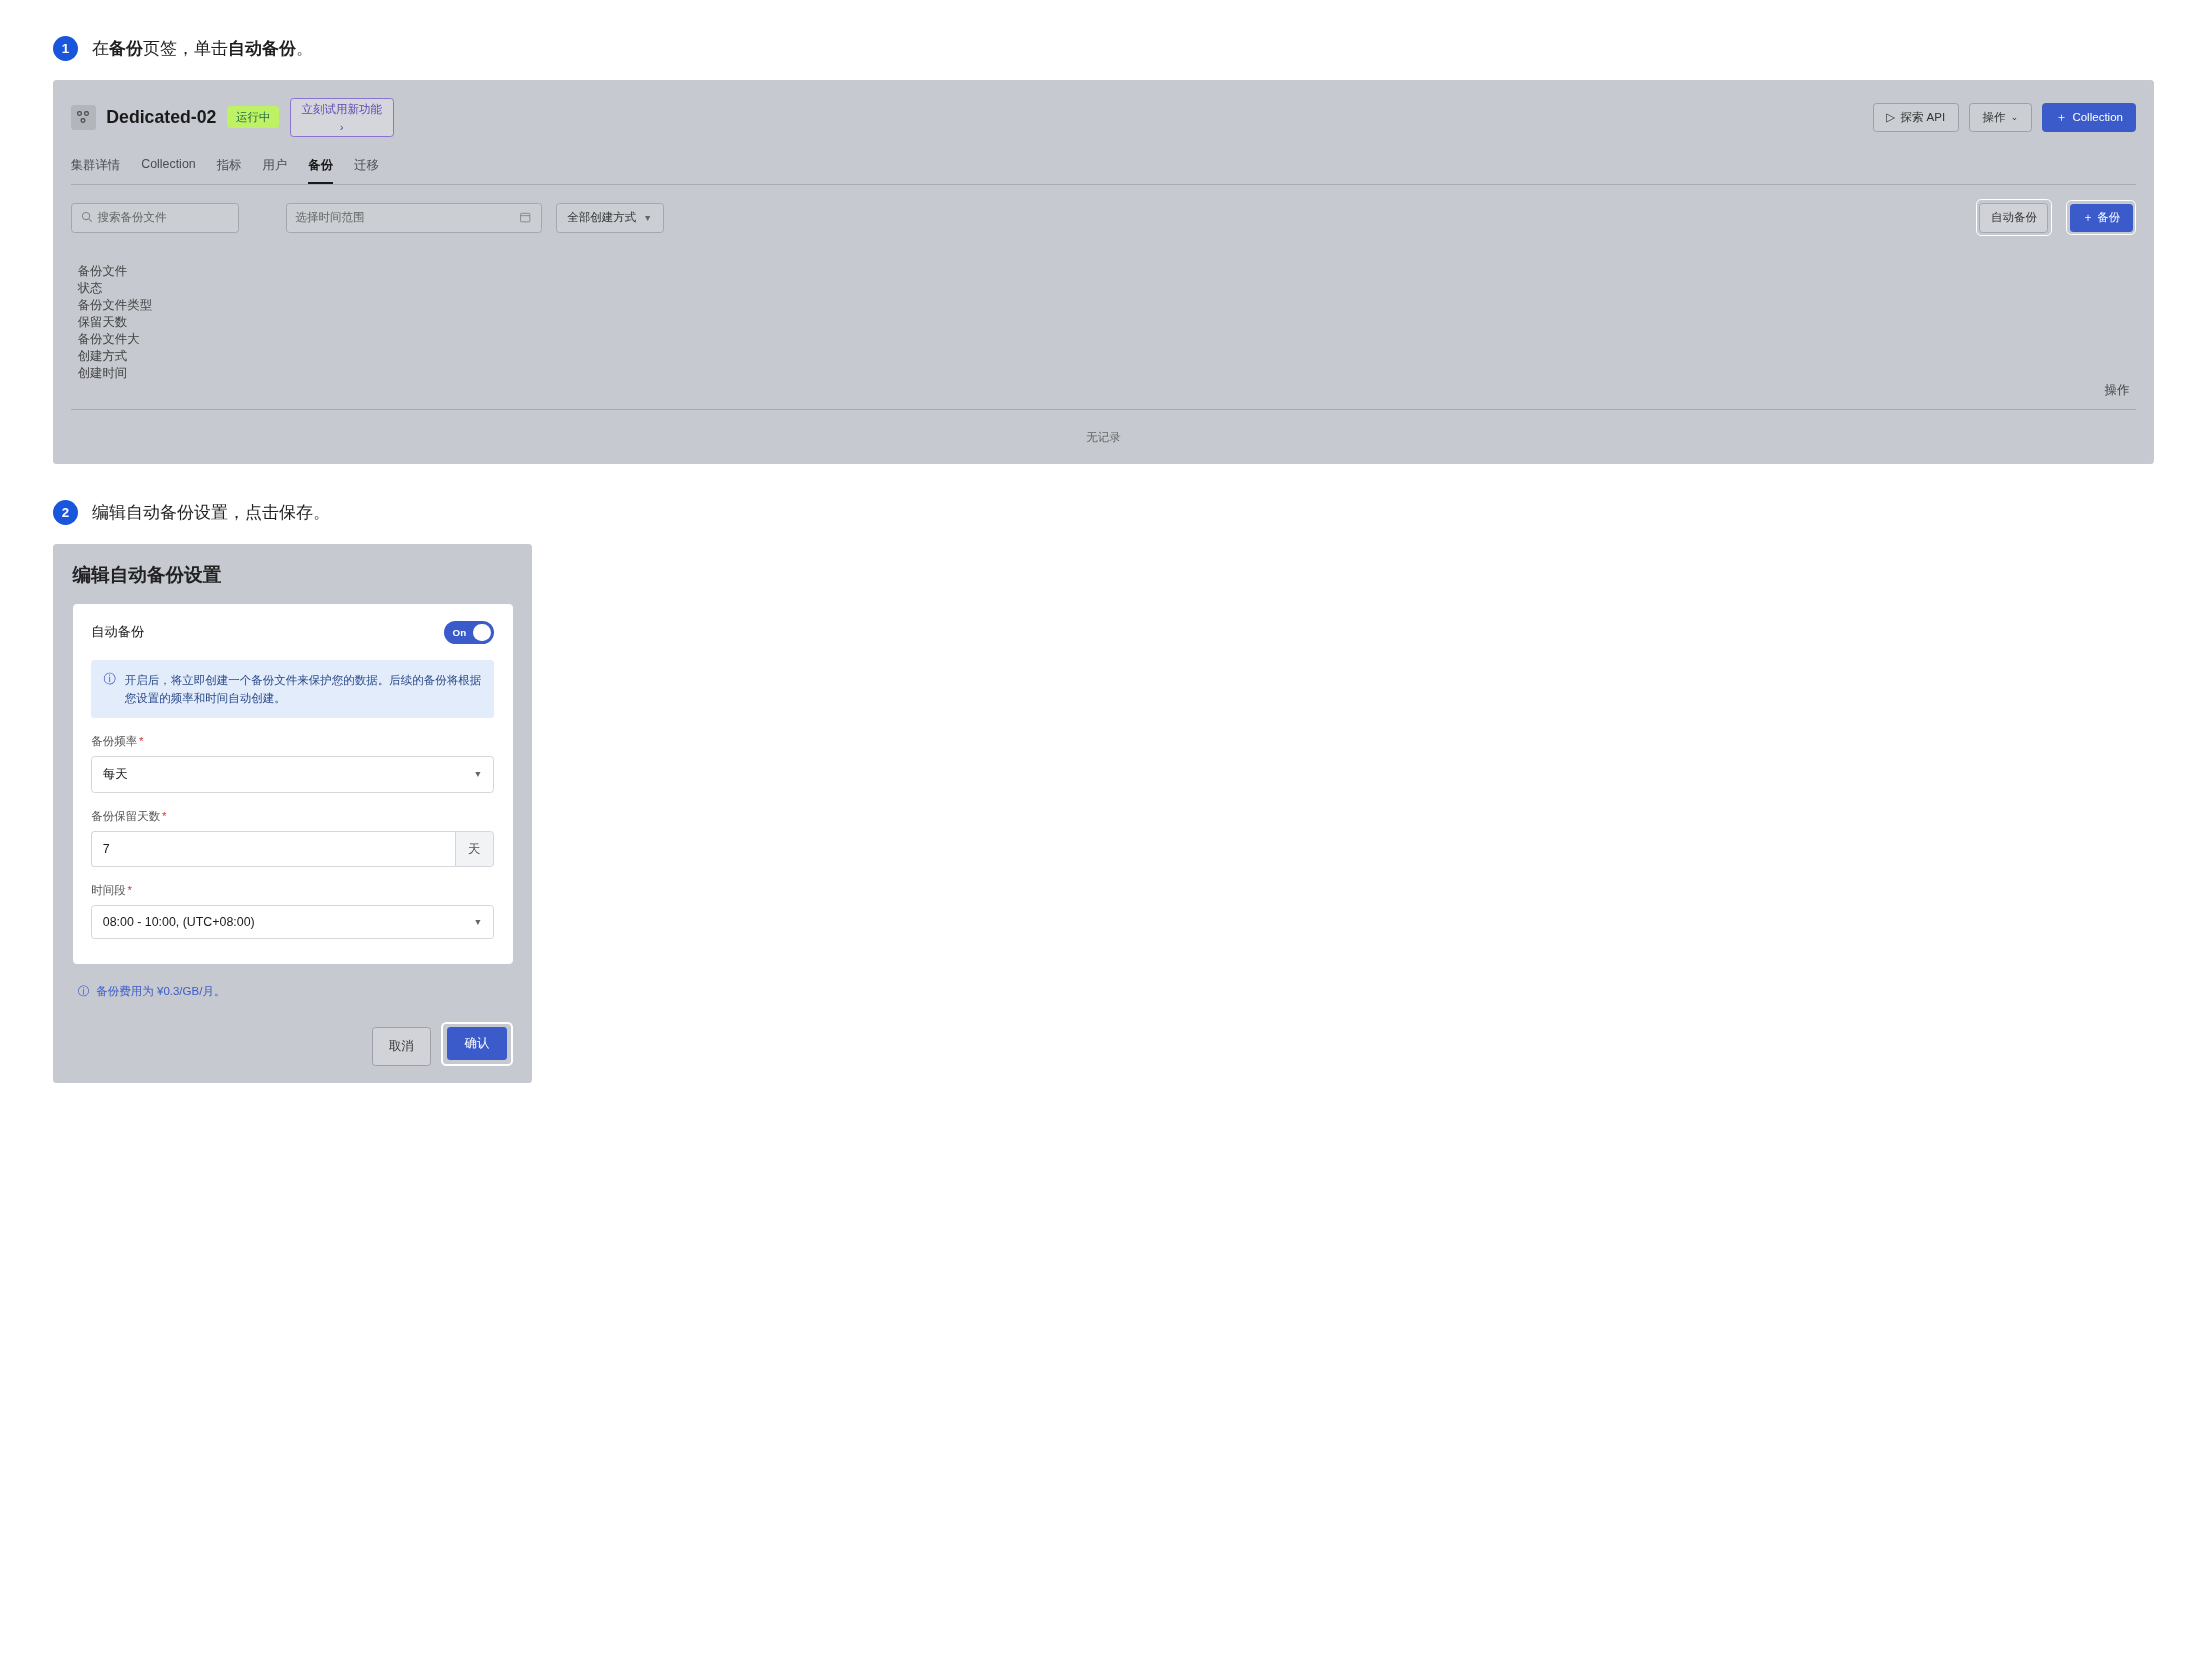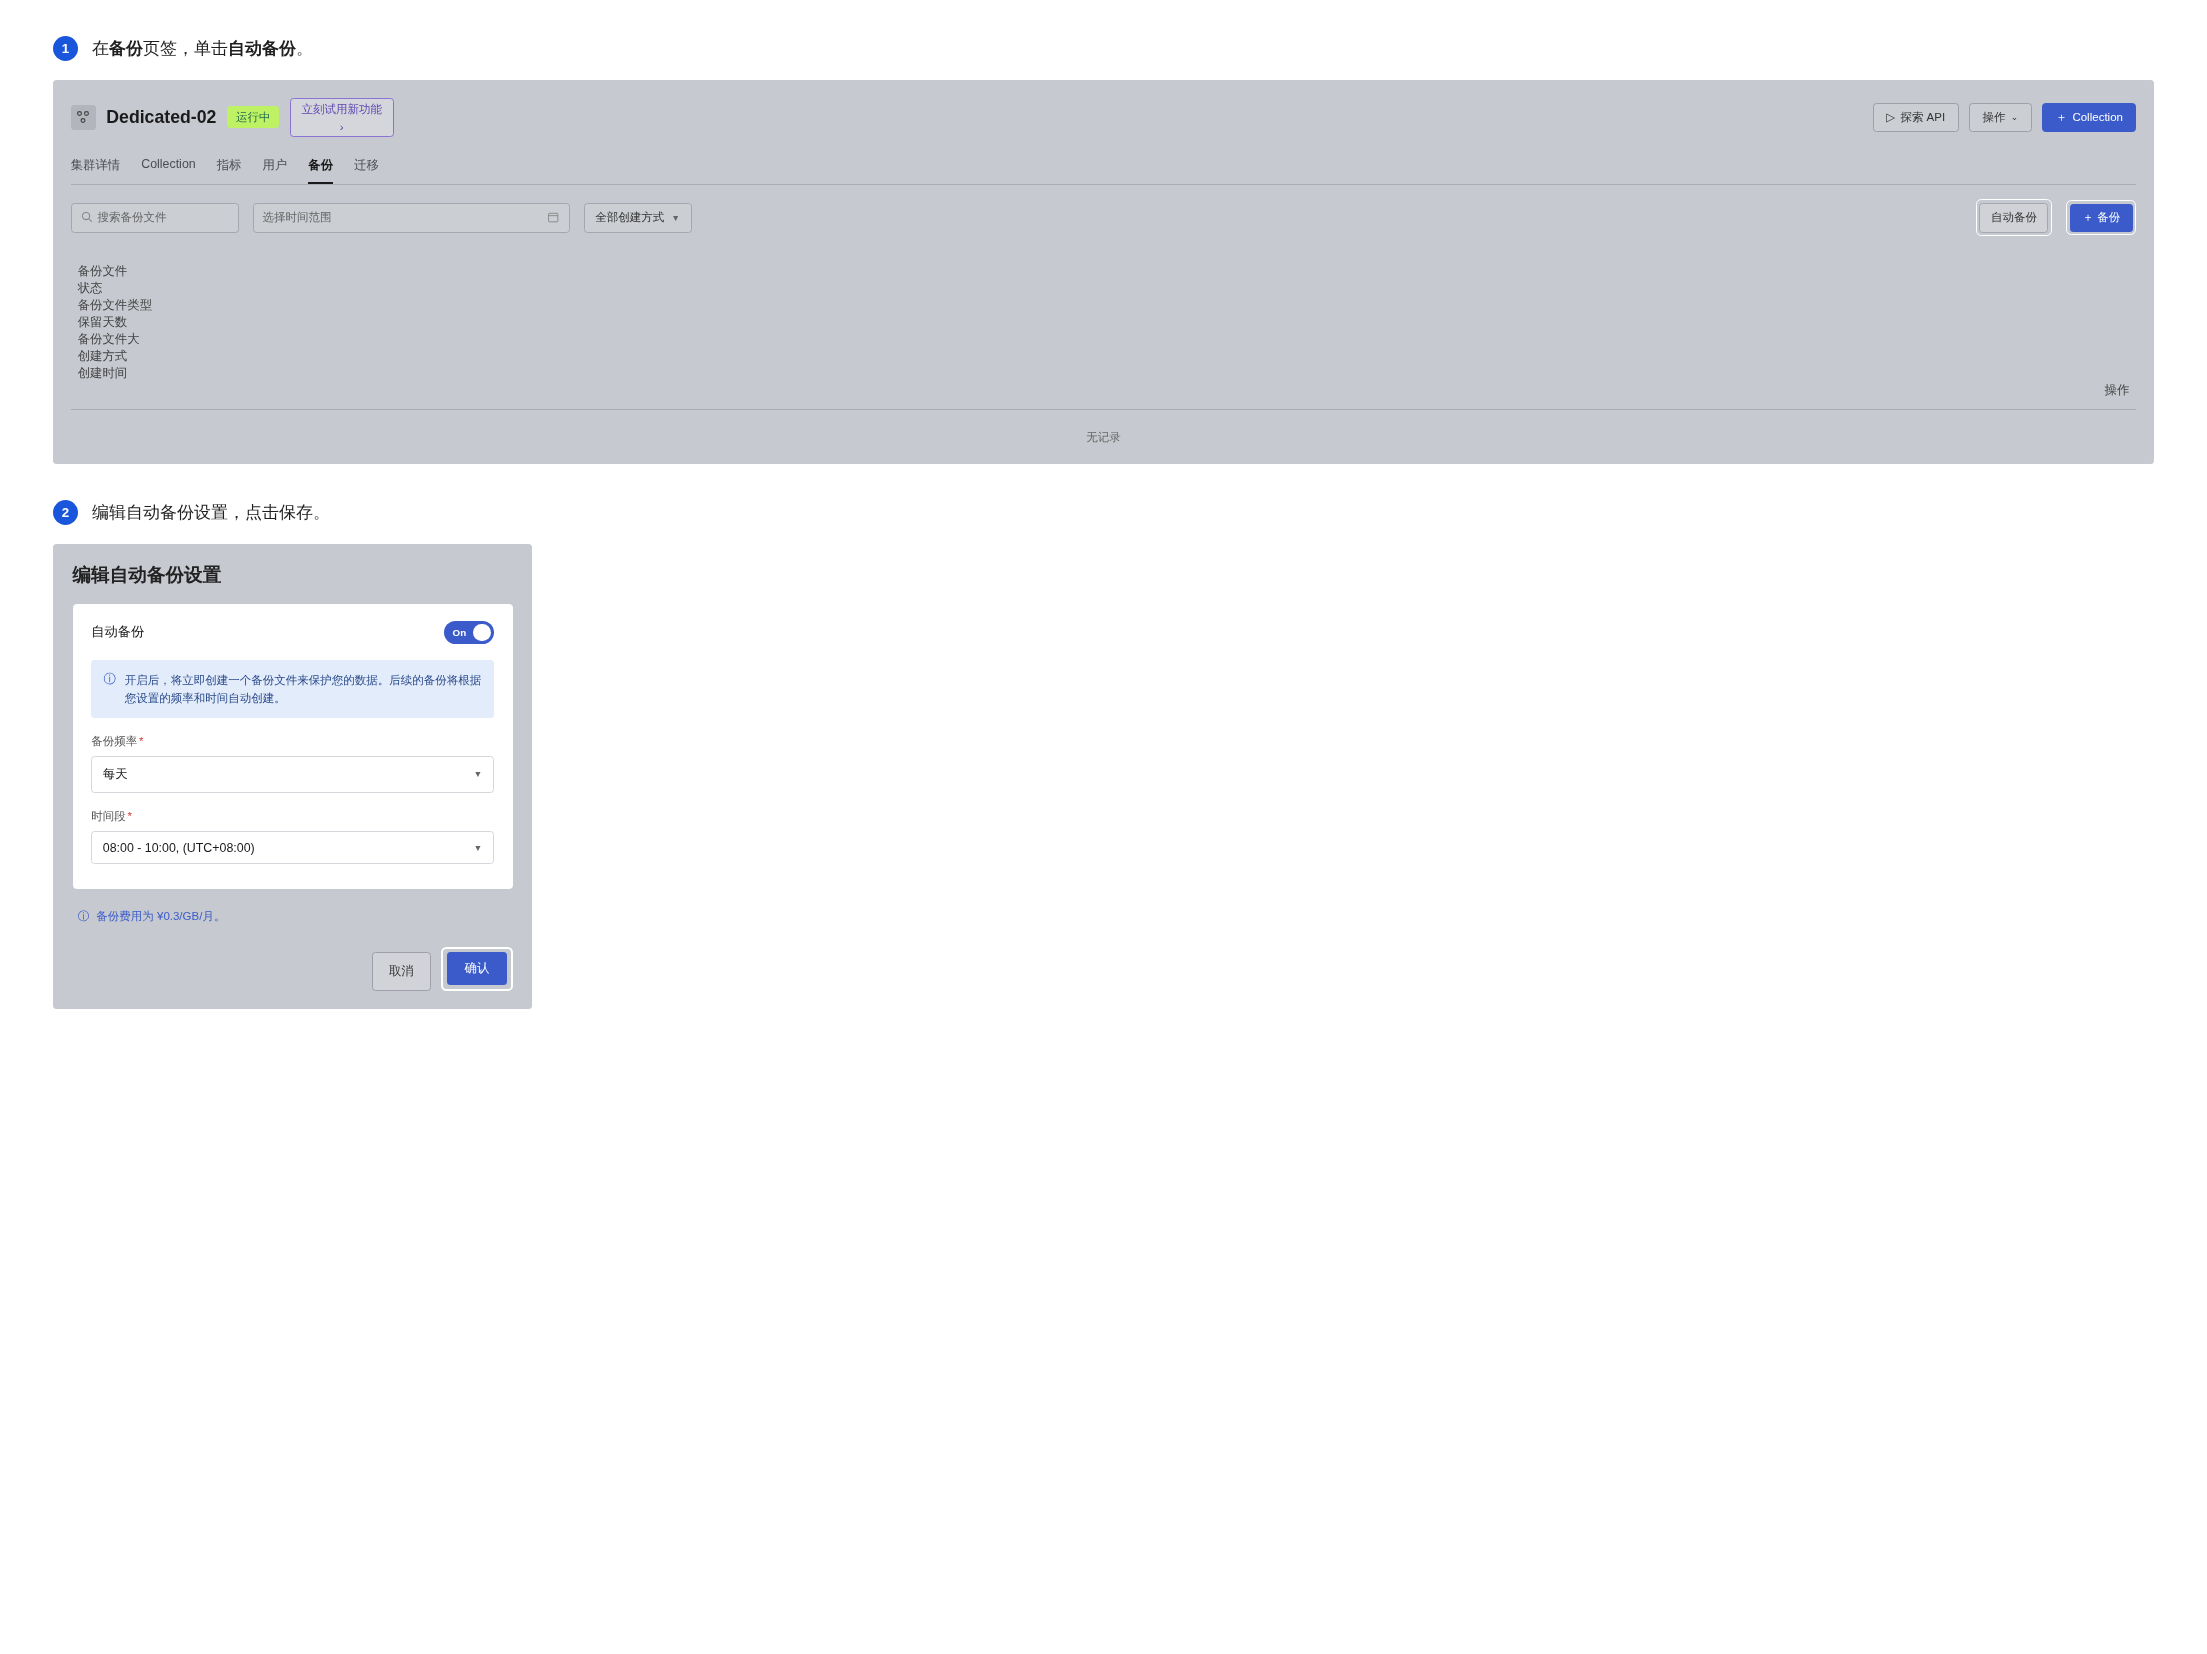--- a/index.html
+++ b/index.html
@@ -22,21 +22,21 @@
 .title-spacer { flex: 1; }
 .btn { padding: 6.2px 12.4px; border-radius: 3.5px; font-size: 11.5px; border: 0.9px solid #9da0a8; color: #333; background: rgba(255,255,255,0.1); display: inline-flex; align-items: center; gap: 5.3px; cursor: pointer; }
 .btn-primary { background: #3a5bc9; color: #fff; border: 0.9px solid #3a5bc9; }
 
 .tabs-row { display: flex; gap: 21px; margin-top: 19.5px; border-bottom: 0.9px solid #a9acb3; }
 .tab-item { padding: 0 0 8.9px 0; font-size: 12.4px; color: #4a4d55; cursor: pointer; }
 .tab-item.active { font-weight: 600; border-bottom: 2.2px solid #1a1a1a; color: #1a1a1a; }
 
 .filter-row { display: flex; align-items: center; gap: 14px; margin-top: 14px; }
 .search-box { display: flex; align-items: center; gap: 5.3px; padding: 6.2px 8.9px; border: 0.9px solid #a4a7ae; border-radius: 3.5px; background: rgba(255,255,255,0.1); color: #666; font-size: 11.5px; width: 168px; }
-.date-box { display: flex; align-items: center; justify-content: space-between; padding: 6.2px 8.9px; border: 0.9px solid #a4a7ae; border-radius: 3.5px; background: rgba(255,255,255,0.1); color: #666; font-size: 11.5px; width: 317px; }
+.date-box { display: flex; align-items: center; justify-content: space-between; padding: 6.2px 8.9px; border: 0.9px solid #a4a7ae; border-radius: 3.5px; background: rgba(255,255,255,0.1); color: #666; font-size: 11.5px; width: 256px; margin-left: 33px; }
 .select-box { display: flex; align-items: center; gap: 7px; padding: 6.2px 10.6px; border: 0.9px solid #a4a7ae; border-radius: 3.5px; background: rgba(255,255,255,0.1); color: #333; font-size: 11.5px; text-align: center; }
 .filter-spacer { flex: 1; }
 .auto-backup-btn-hl { border: 1.8px solid #fff; padding: 2.7px; border-radius: 5.3px; }
 .auto-backup-btn { padding: 6.2px 10.6px; border-radius: 3.5px; border: 0.9px solid #a4a7ae; font-size: 11.5px; color: #333; background: #d0d2d7; }
 .backup-btn-hl { border: 1.8px solid #fff; padding: 2.7px; border-radius: 5.3px; }
 .backup-btn { padding: 6.2px 12.4px; border-radius: 3.5px; background: #3a5bc9; color: #fff; font-size: 11.5px; display: flex; align-items: center; gap: 3.5px; border: none; }
 
 .table-head { display: flex; margin-top: 16px; padding: 10.6px 7px; font-size: 12.4px; color: #444; border-bottom: 0.9px solid #a9acb3; flex-direction: column; }
 .th-file { width: 231px; }
 .th-status { width: 151px; }
@@ -201,20 +201,29 @@
     <div class="form-group">
       <label class="form-label">
         <span>备份频率</span><span class="required">*</span>
       </label>
       <div class="form-select">
         <span>每天</span>
         <span class="caret">▼</span>
       </div>
     </div>
 
+    <div class="form-group">
+      <label class="form-label">
+        <span>备份保留天数</span><span class="required">*</span>
+      </label>
+      <div class="input-group">
+        <input class="form-input" value="7" style="">
+        <span class="input-suffix">天</span>
+      </div>
+    </div>
 
     <div class="form-group" style="margin-bottom:8px;">
       <label class="form-label">
         <span>时间段</span><span class="required">*</span>
       </label>
       <div class="form-select">
         <span>08:00 - 10:00, (UTC+08:00)</span>
         <span class="caret">▼</span>
       </div>
     </div>

